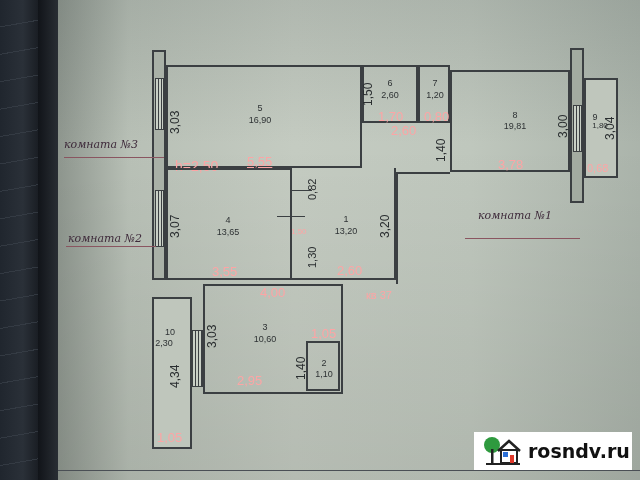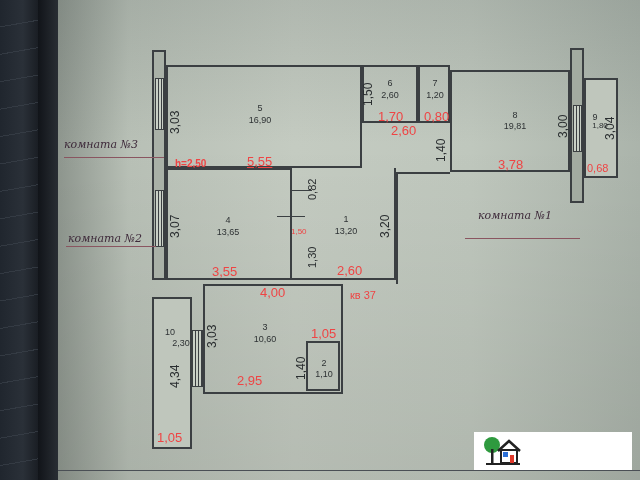--- a/index.html
+++ b/index.html
@@ -13,21 +13,21 @@
     background:linear-gradient(90deg,#111419,#2b3036);}
   .paper{position:absolute;left:58px;top:0;width:590px;height:480px;
     background:linear-gradient(90deg,#8e968e 0%,#b8c0b6 12%,#c4cbc1 40%,#bfc7bd 70%,#aab3aa 100%);}
   .paper-shade{position:absolute;left:58px;top:0;width:590px;height:480px;
     background:linear-gradient(180deg,rgba(60,70,70,.15),rgba(255,255,255,0) 30%,rgba(0,0,0,.08));}
   .frame{position:absolute;left:58px;top:470px;width:600px;height:1px;background:#4a4f55;}
   .wall{position:absolute;background:#3b3f42;}
   .room{position:absolute;border:2px solid #3b3f42;box-sizing:border-box;}
   .num{position:absolute;font-size:9px;color:#2e3234;text-align:center;}
   .area{position:absolute;font-size:9px;color:#2e3234;text-align:center;}
-  .dim{position:absolute;font-size:13px;color:#ef4444;text-align:right;}
+  .dim{position:absolute;font-size:13px;color:#fca5a5;text-align:right;}
   .dim-v{position:absolute;font-size:12px;color:#2a2e30;transform:rotate(-90deg);transform-origin:left top;white-space:nowrap;}
   .label-hand{position:absolute;font-size:11px;font-style:italic;color:#3e2a3a;font-family:"DejaVu Serif",serif;white-space:nowrap;}
   .redline{position:absolute;background:#8a5560;height:1px;}
   .window{position:absolute;border:1px solid #3b3f42;background:repeating-linear-gradient(90deg,#c9d0c6 0 2px,#3b3f42 2px 3px);}
   .balcony{position:absolute;border:2px solid #3b3f42;box-sizing:border-box;background:#bfc6bc;}
   .logo{position:absolute;left:474px;top:432px;width:158px;height:38px;background:#ffffff;display:flex;align-items:center;}
   .logo-text{font-family:"DejaVu Sans",sans-serif;font-weight:bold;font-size:19px;color:#111;margin-left:6px;}
   .tick{position:absolute;background:#3b3f42;}
 </style>
 </head>
@@ -40,21 +40,21 @@
 <div class="paper-shade"></div>
 <div class="frame"></div>
 
 <div class="wall" style="left:152px;top:50px;width:14px;height:230px;background:#a9b1a7;border:2px solid #3b3f42;box-sizing:border-box;"></div>
 <div class="window" style="left:155px;top:78px;width:7px;height:50px;"></div>
 <div class="window" style="left:155px;top:190px;width:7px;height:55px;"></div>
 
 <div class="room" style="left:166px;top:65px;width:196px;height:103px;"></div>
 <div class="num" style="left:250px;top:103px;width:20px;">5</div>
 <div class="area" style="left:240px;top:115px;width:40px;">16,90</div>
-<div class="dim" style="left:175px;top:158px;font-size:10px;font-weight:bold;">h=2,50</div>
+<div class="dim" style="left:175px;top:158px;font-size:14px;">h=2,50</div>
 <div class="dim" style="left:247px;top:154px;text-decoration:underline;">5,55</div>
 <div class="dim-v" style="left:168px;top:134px;">3,03</div>
 
 <div class="room" style="left:362px;top:65px;width:56px;height:58px;"></div>
 <div class="num" style="left:380px;top:78px;width:20px;">6</div>
 <div class="area" style="left:370px;top:90px;width:40px;">2,60</div>
 <div class="dim-v" style="left:361px;top:106px;">1,50</div>
 <div class="dim" style="left:378px;top:109px;">1,70</div>
 
 <div class="room" style="left:418px;top:65px;width:32px;height:58px;"></div>
@@ -83,21 +83,21 @@
 <div class="room" style="left:290px;top:168px;width:106px;height:112px;border-top:none;"></div>
 <div class="wall" style="left:396px;top:172px;width:2px;height:112px;"></div>
 <div class="wall" style="left:396px;top:172px;width:54px;height:2px;"></div>
 <div class="num" style="left:336px;top:214px;width:20px;">1</div>
 <div class="area" style="left:326px;top:226px;width:40px;">13,20</div>
 <div class="dim-v" style="left:306px;top:200px;font-size:11px;">0,82</div>
 <div class="dim" style="left:291px;top:227px;font-size:8px;">1,50</div>
 <div class="dim-v" style="left:306px;top:268px;font-size:11px;">1,30</div>
 <div class="dim-v" style="left:378px;top:238px;">3,20</div>
 <div class="dim" style="left:337px;top:263px;">2,60</div>
-<div class="dim" style="left:350px;top:289px;font-size:11px;">кв 37</div>
+<div class="dim" style="left:366px;top:289px;font-size:11px;">кв 37</div>
 <div class="tick" style="left:277px;top:216px;width:28px;height:1px;"></div>
 <div class="tick" style="left:290px;top:190px;width:22px;height:1px;"></div>
 
 <div class="room" style="left:166px;top:168px;width:126px;height:112px;"></div>
 <div class="num" style="left:218px;top:215px;width:20px;">4</div>
 <div class="area" style="left:208px;top:227px;width:40px;">13,65</div>
 <div class="dim" style="left:212px;top:264px;">3,55</div>
 <div class="dim-v" style="left:168px;top:238px;">3,07</div>
 
 <div class="room" style="left:203px;top:284px;width:140px;height:110px;"></div>
@@ -109,34 +109,35 @@
 <div class="dim" style="left:311px;top:326px;">1,05</div>
 <div class="dim-v" style="left:294px;top:380px;">1,40</div>
 
 <div class="room" style="left:306px;top:341px;width:34px;height:50px;"></div>
 <div class="num" style="left:314px;top:358px;width:20px;">2</div>
 <div class="area" style="left:309px;top:369px;width:30px;">1,10</div>
 
 <div class="balcony" style="left:152px;top:297px;width:40px;height:152px;"></div>
 <div class="window" style="left:192px;top:330px;width:9px;height:55px;"></div>
 <div class="num" style="left:160px;top:327px;width:20px;">10</div>
-<div class="area" style="left:166px;top:338px;width:30px;">2,30</div>
+<div class="area" style="left:149px;top:338px;width:30px;">2,30</div>
 <div class="dim-v" style="left:168px;top:388px;">4,34</div>
 <div class="dim" style="left:157px;top:430px;">1,05</div>
 
 <div class="label-hand" style="left:64px;top:138px;">комната №3</div>
 <div class="redline" style="left:64px;top:157px;width:100px;"></div>
 <div class="label-hand" style="left:68px;top:232px;">комната №2</div>
 <div class="redline" style="left:66px;top:246px;width:90px;"></div>
 <div class="label-hand" style="left:478px;top:209px;">комната №1</div>
 <div class="redline" style="left:465px;top:238px;width:115px;"></div>
 
 <div class="logo">
   <svg width="40" height="32" viewBox="0 0 40 32" style="margin-left:8px;">
     <circle cx="10" cy="10" r="8" fill="#2e9a3e"></circle>
     <rect x="9" y="14" width="2.5" height="14" fill="#222"></rect>
     <path d="M16 16 L27 6 L38 16" stroke="#222" stroke-width="2.5" fill="none"></path>
     <rect x="19" y="15" width="16" height="13" fill="#fff" stroke="#222" stroke-width="2"></rect>
     <rect x="21" y="17" width="5" height="5" fill="#2b6fd6"></rect>
     <rect x="28" y="20" width="4" height="8" fill="#e0392b"></rect>
     <rect x="4" y="28" width="34" height="2" fill="#222"></rect>
   </svg>
+  <span class="logo-text">rosndv.ru</span>
 </div>
 
 </body></html>

